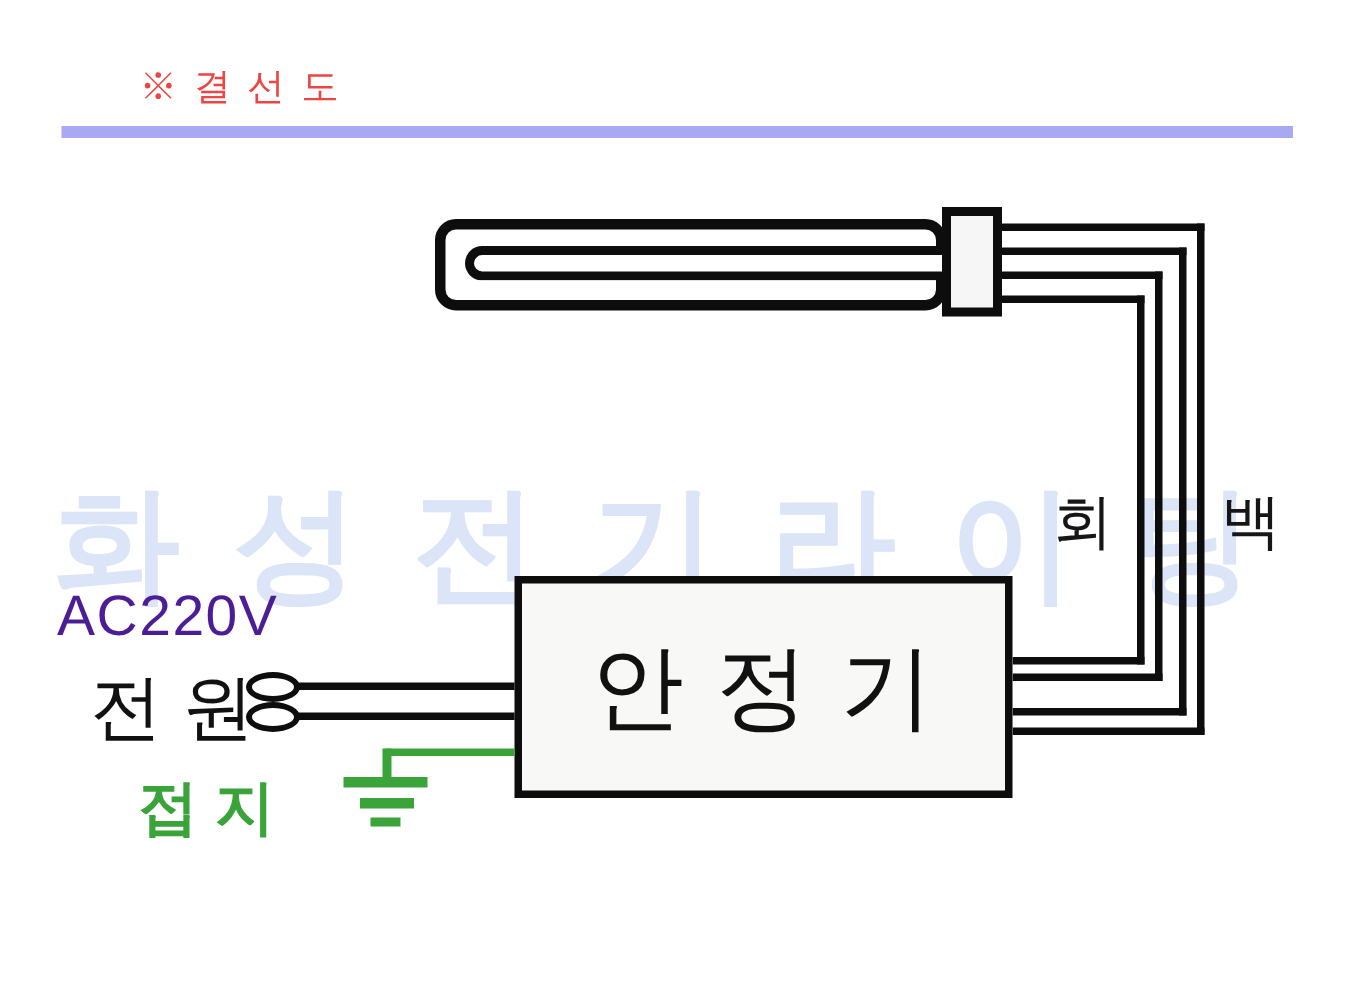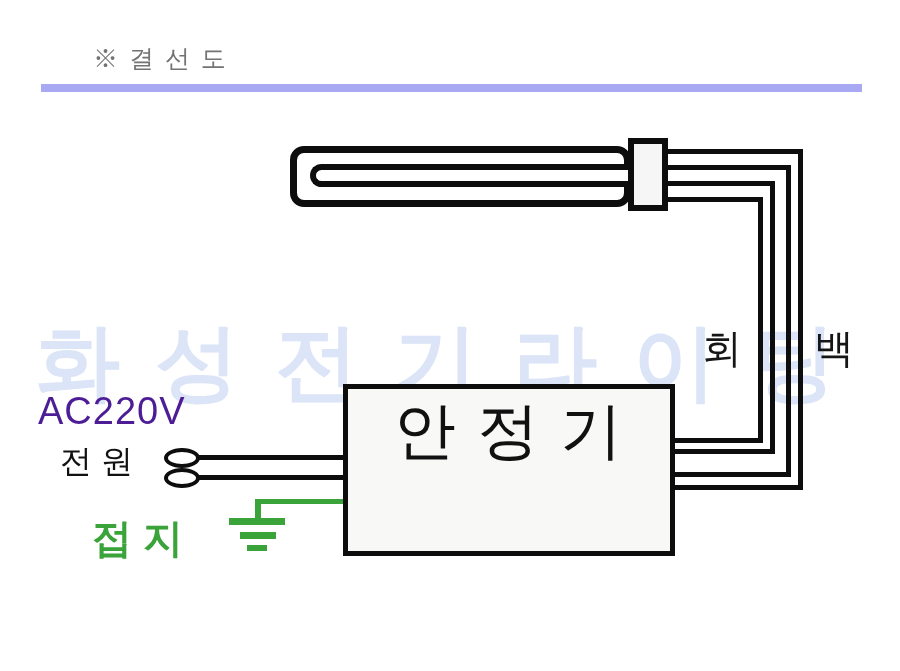--- a/index.html
+++ b/index.html
@@ -10,21 +10,21 @@
     overflow:hidden;
     font-family:"Liberation Sans", sans-serif;
   }
   .abs{position:absolute;}
 
   
   .title{
     left:93px;top:45px;
     font-size:25px;line-height:1.1;
     letter-spacing:2px;
-    color:#737373;
+    color:#ef4444;
     white-space:nowrap;
   }
   .divider{
     left:41px;top:84px;width:821px;height:8px;
     background:#a8a8f3;
   }
 
   
   .watermark{
     left:36px;top:316px;
@@ -57,31 +57,31 @@
   .wire{background:#0d0d0d;}
   .gwire{background:#3aa339;}
 
   
   .lbl{color:#161616;font-size:40px;line-height:1;white-space:nowrap;}
   .lbl-hoe{left:702px;top:328px;}
   .lbl-baek{left:814px;top:328px;}
 
   
   .ballast{
-    left:343px;top:384px;width:332px;height:172px;
+    left:343px;top:384px;width:332px;height:148px;
     border:5px solid #0d0d0d;background:#f8f8f7;box-sizing:border-box;
-    display:flex;justify-content:center;
+    display:flex;align-items:center;justify-content:center;
   }
   .ballast-label{
     font-size:62px;color:#111111;letter-spacing:2px;white-space:nowrap;
   }
 
   
   .ac-voltage{left:38px;top:390px;font-size:38px;color:#4c1d95;letter-spacing:1px;white-space:nowrap;}
-  .power-label{left:60px;top:440px;font-size:32px;color:#111111;white-space:nowrap;}
+  .power-label{left:60px;top:440px;font-size:48px;color:#111111;white-space:nowrap;}
   .ground-label{left:92px;top:511px;font-size:40px;color:#3aa339;white-space:nowrap;font-weight:bold;}
 
   .plug{
     width:36px;height:20px;
     border:4px solid #0d0d0d;border-radius:50%;
     background:#ffffff;box-sizing:border-box;
   }
 </style>
 </head>
 <body>

